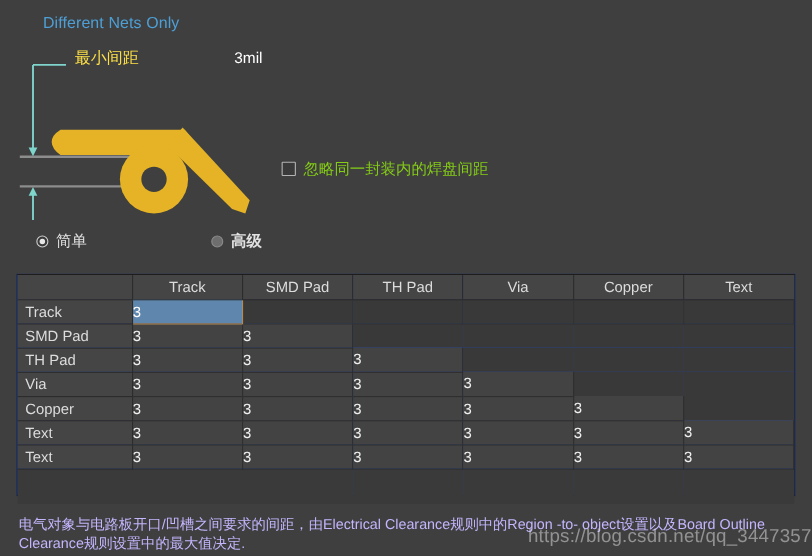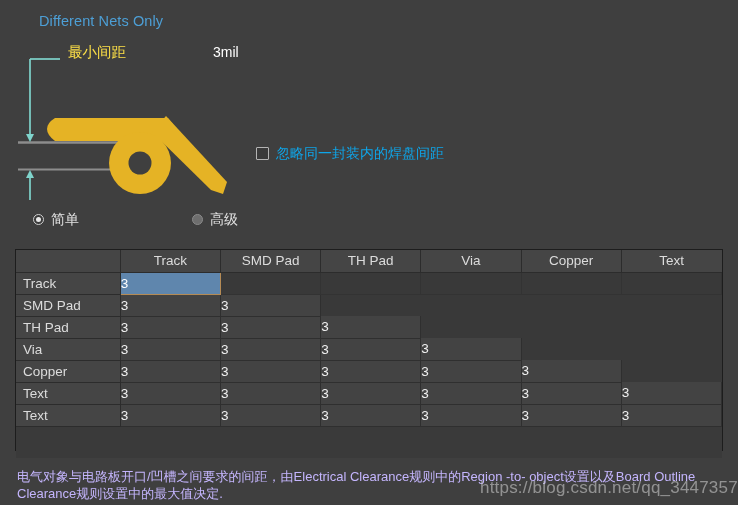--- a/index.html
+++ b/index.html
@@ -77,35 +77,35 @@
     height: 13px;
     border: 1px solid #b4b4b4;
     background: #3a3a3a;
     box-sizing: border-box;
     border-radius: 1px;
     flex: none;
   }
   .cb-label {
     margin-left: 7px;
     font-size: 14px;
-    color: #0ea5e9;
+    color: #84cc16;
     line-height: 1;
   }
 
   
   .radio-row {
     position: absolute;
     top: 212px;
     display: flex;
     align-items: center;
     white-space: nowrap;
     text-align: center;
   }
   .radio-simple { left: 33px; }
-  .radio-adv    { left: 192px; }
+  .radio-adv    { left: 192px; font-weight: bold; }
 
   .rb {
     width: 11px;
     height: 11px;
     border-radius: 50%;
     box-sizing: border-box;
     flex: none;
     position: relative;
   }
   .rb.checked {

